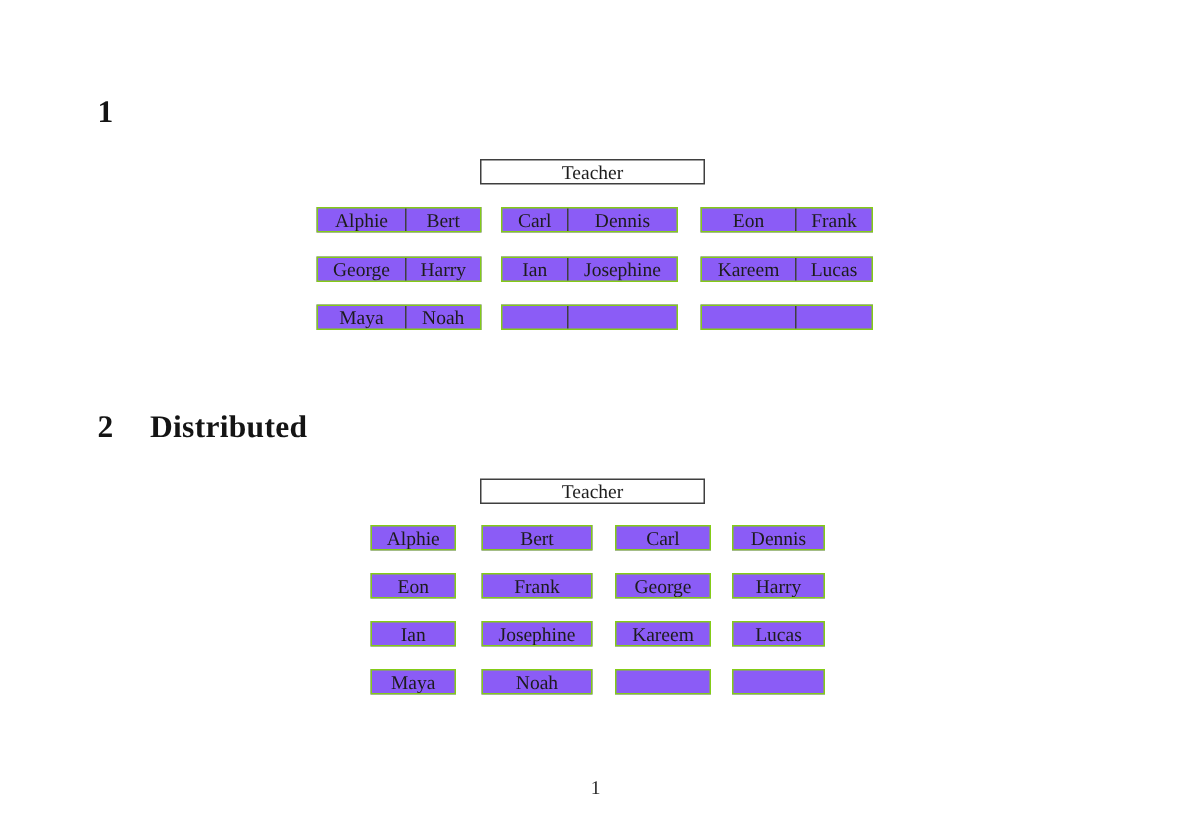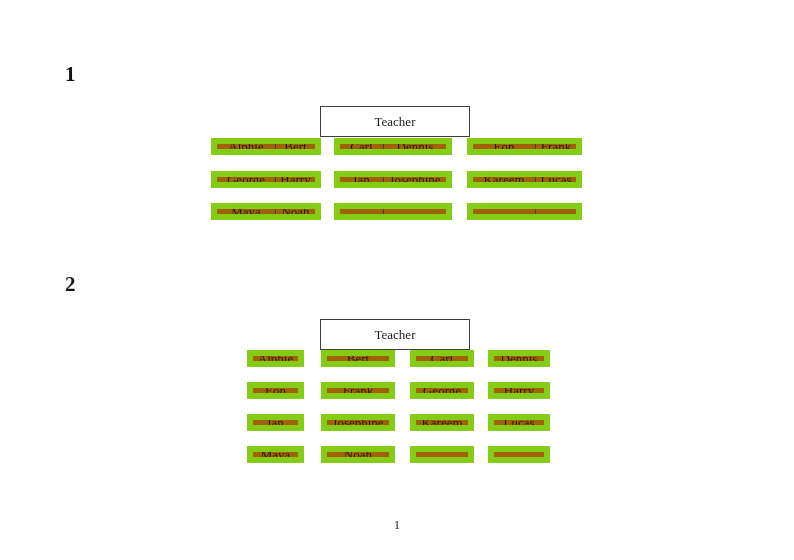--- a/index.html
+++ b/index.html
@@ -26,41 +26,41 @@
     color: #141414;
     letter-spacing: 0.2px;
   }
   .sec-num { display: inline-block; width: 35px; }
   #heading-1 { top: 62px; }
   #heading-2 { top: 272px; }
 
   .teacher {
     position: absolute;
     width: 150px;
-    height: 31px;
+    height: 17px;
     border: 1px solid #3f3f3f;
     box-sizing: border-box;
     display: flex;
     align-items: center;
     justify-content: center;
     font-size: 13px;
     line-height: 13px;
     background: #fff;
   }
   #teacher-classical   { left: 320px; top: 106px; }
   #teacher-distributed { left: 320px; top: 319px; }
 
   .desk {
     position: absolute;
     height: 17px;
-    border: 6px solid #84cc16;
+    border: 1px solid #84cc16;
     box-sizing: border-box;
     display: flex;
     align-items: stretch;
-    background: #a16207;
+    background: #8b5cf6;
   }
   .cell {
     flex: 1 1 auto;
     display: flex;
     align-items: center;
     justify-content: center;
     font-size: 13px;
     line-height: 13px;
     white-space: nowrap;
     overflow: hidden;
@@ -145,20 +145,21 @@
     <span class="cell"></span>
     <span class="cell split"></span>
   </div>
   <div class="desk c3 cr3">
     <span class="cell"></span>
     <span class="cell split"></span>
   </div>
 
   <div class="sec-heading" id="heading-2">
     <span class="sec-num">2</span>
+    <span class="sec-title">Distributed</span>
   </div>
 
   <div class="teacher" id="teacher-distributed">
     <span>Teacher</span>
   </div>
 
   <div class="desk d1 dr1">
     <span class="cell">Alphie</span>
   </div>
   <div class="desk d2 dr1">

